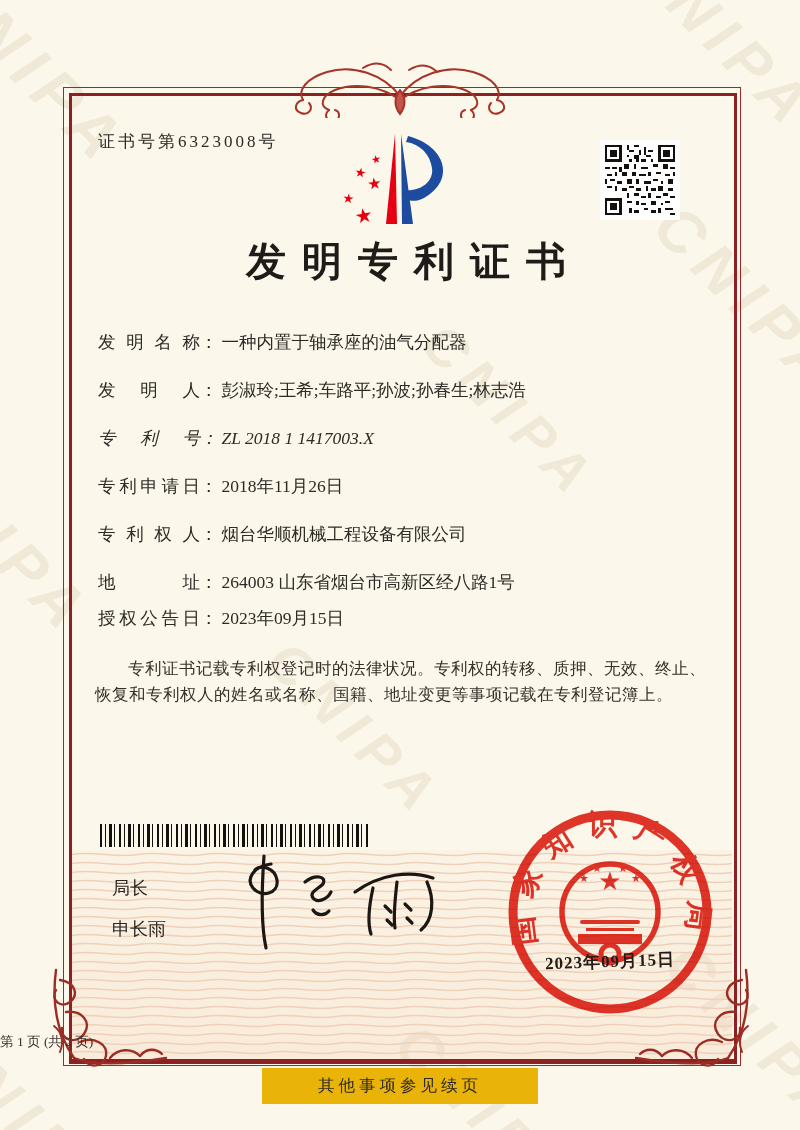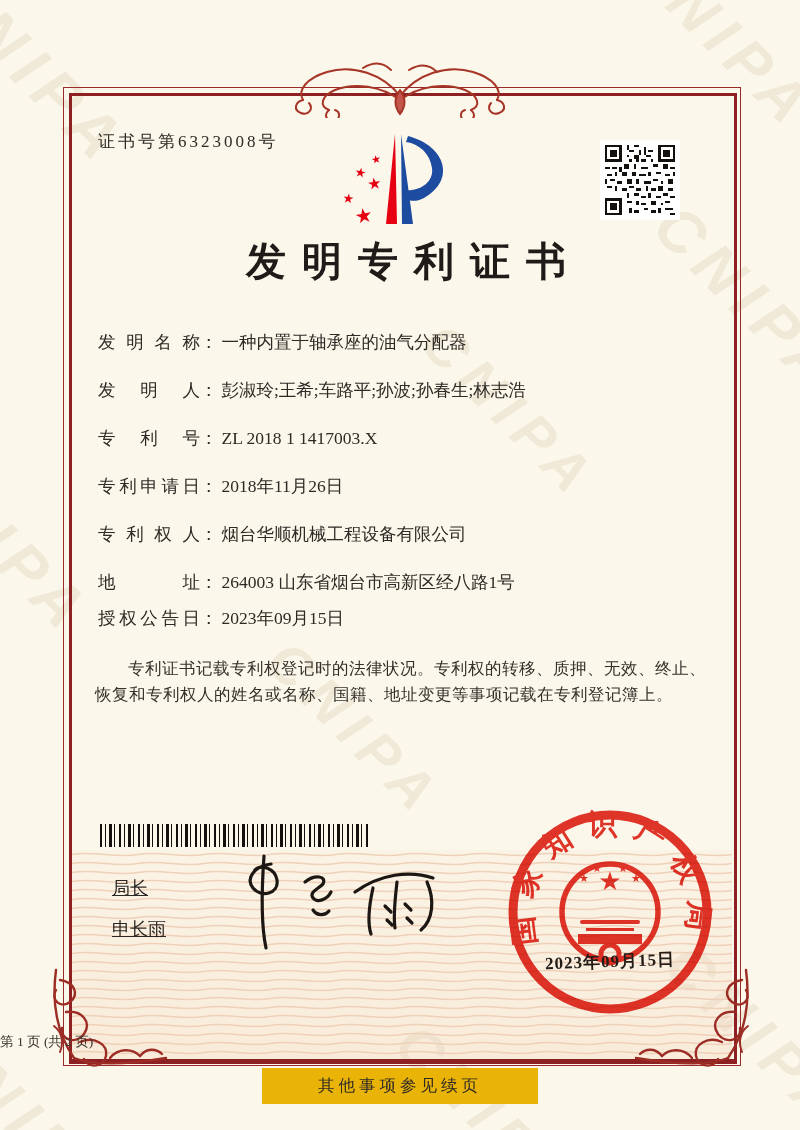--- a/index.html
+++ b/index.html
@@ -44,21 +44,21 @@
   .paras{position:absolute;left:95px;top:656px;width:612px;z-index:3;
     font-size:16.5px;line-height:26px;letter-spacing:.5px;color:#35302a;}
   .paras p{margin:0 0 6px 0;text-indent:2em;}
   
   .barcode{position:absolute;left:100px;top:824px;width:268px;height:23px;z-index:3;
     background:
       repeating-linear-gradient(90deg,#14100e 0 2px,transparent 2px 5px,#14100e 5px 6px,transparent 6px 9px,#14100e 9px 12px,transparent 12px 14px,#14100e 14px 15px,transparent 15px 19px);}
   
   .signer{position:absolute;left:112px;top:876px;z-index:3;
     font-family:"Liberation Sans","DejaVu Sans",sans-serif;font-size:18px;color:#2b2723;}
-  .signer div{margin-bottom:17px;text-decoration:underline;}
+  .signer div{margin-bottom:17px;}
   .signature{position:absolute;left:205px;top:848px;z-index:3;}
   
   .seal{position:absolute;left:502px;top:808px;z-index:4;opacity:.93;mix-blend-mode:multiply;}
   .seal-date{position:absolute;left:545px;top:950px;z-index:5;font-size:17px;font-weight:600;
     color:#221b16;letter-spacing:1px;transform:rotate(-2deg);}
   
   .page-note{position:absolute;left:0;top:1033px;width:800px;text-align:left;
     font-size:13.5px;z-index:3;color:#3a342e;}
   .footer-note{position:absolute;left:50%;top:1068px;transform:translateX(-50%);
     background:#eab308;padding:7px 56px;font-size:16.5px;letter-spacing:4px;
@@ -164,21 +164,21 @@
 
 <div class="title">发明专利证书</div>
 
 <div class="rows">
   <div class="row" style="top:0px;">
     <span class="lab">发明名称</span><span class="col">：</span><span class="val">一种内置于轴承座的油气分配器</span>
   </div>
   <div class="row" style="top:48px;">
     <span class="lab">发明人</span><span class="col">：</span><span class="val">彭淑玲;王希;车路平;孙波;孙春生;林志浩</span>
   </div>
-  <div class="row" style="top:96px;">
+  <div class="row" style="top:96px;font-style:italic;">
     <span class="lab">专利号</span><span class="col">：</span><span class="val">ZL 2018 1 1417003.X</span>
   </div>
   <div class="row" style="top:144px;">
     <span class="lab">专利申请日</span><span class="col">：</span><span class="val">2018年11月26日</span>
   </div>
   <div class="row" style="top:192px;">
     <span class="lab">专利权人</span><span class="col">：</span><span class="val">烟台华顺机械工程设备有限公司</span>
   </div>
   <div class="row" style="top:240px;">
     <span class="lab">地址</span><span class="col">：</span><span class="val">264003 山东省烟台市高新区经八路1号</span>

